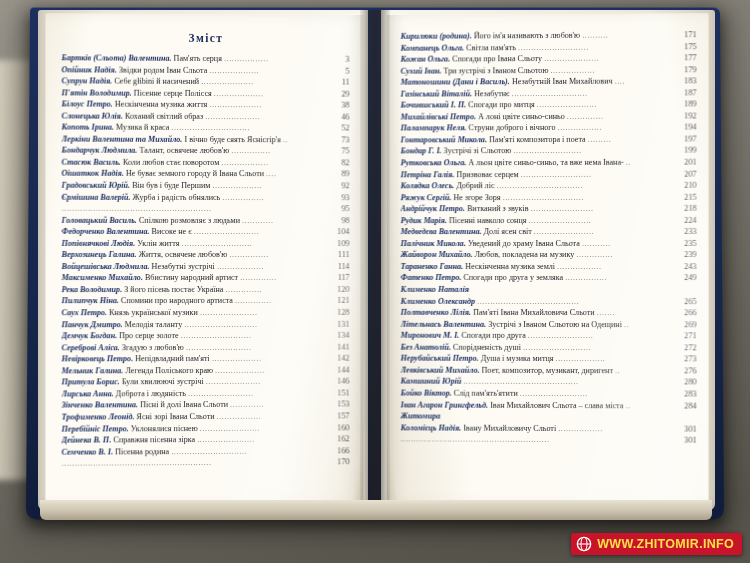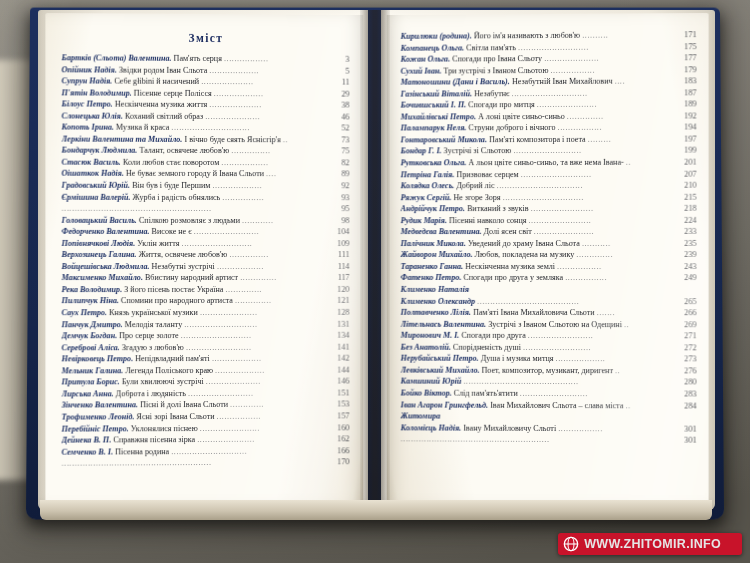--- a/index.html
+++ b/index.html
@@ -162,26 +162,26 @@
     background: linear-gradient(180deg, #e9e2d2, #cdc4b0 55%, #aaa08a);
     border-radius: 0 0 6px 6px;
     z-index: 5;
   }
   
   .watermark {
     position: absolute;
     right: 8px;
     bottom: 8px;
     background: #c8132a;
-    color: #e5e5e5;
+    color: #fde047;
     font-family: "Liberation Sans", sans-serif;
     font-weight: bold;
     font-size: 12.5px;
     letter-spacing: 0.3px;
-    padding: 4px 21px 4px 26px;
+    padding: 4px 8px 4px 26px;
     border-radius: 3px;
     z-index: 20;
     box-shadow: 0 1px 4px rgba(0,0,0,0.5);
   }
   .watermark .globe {
     position: absolute;
     left: 5px; top: 50%;
     transform: translateY(-50%);
     width: 16px; height: 16px;
   }

